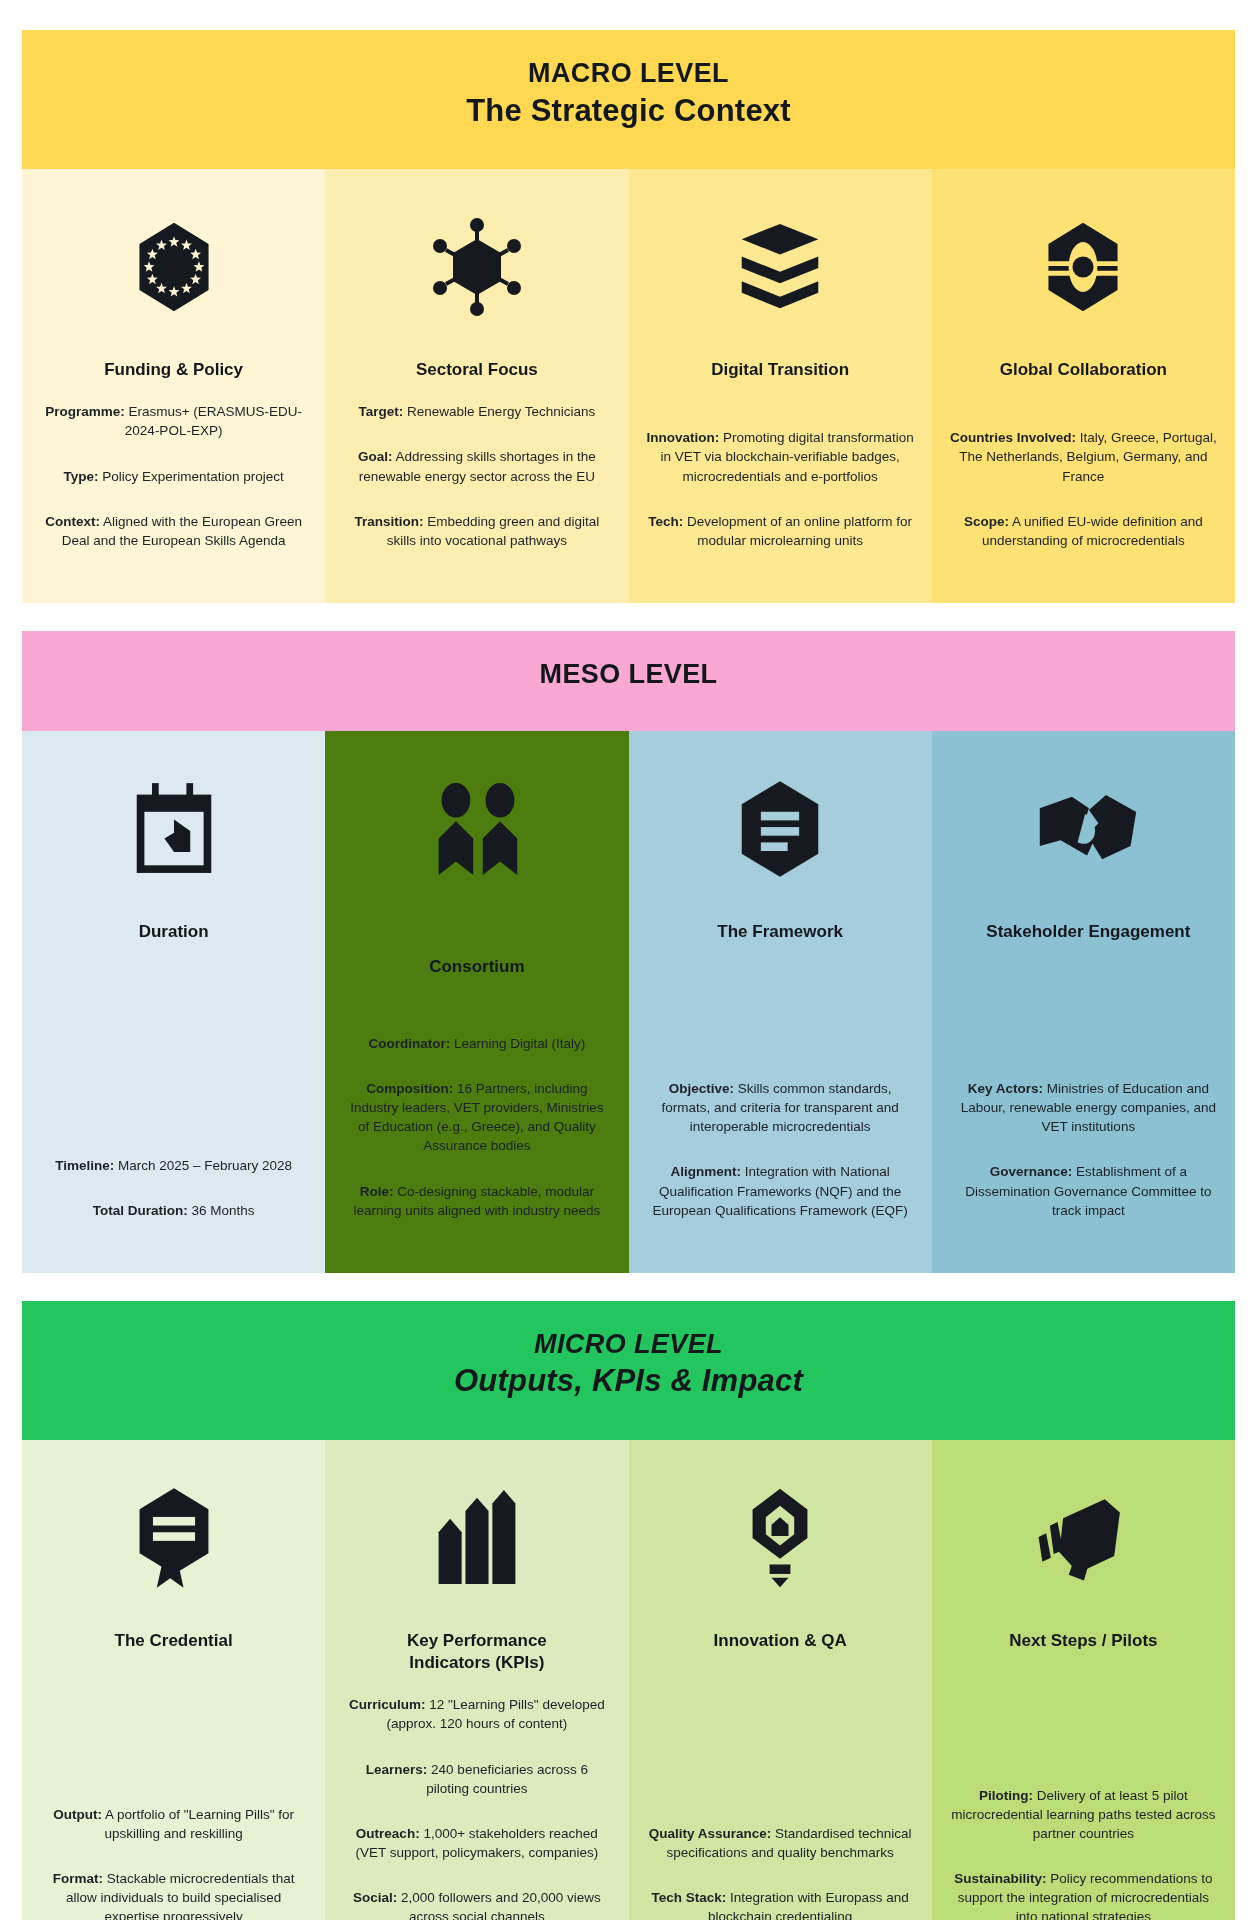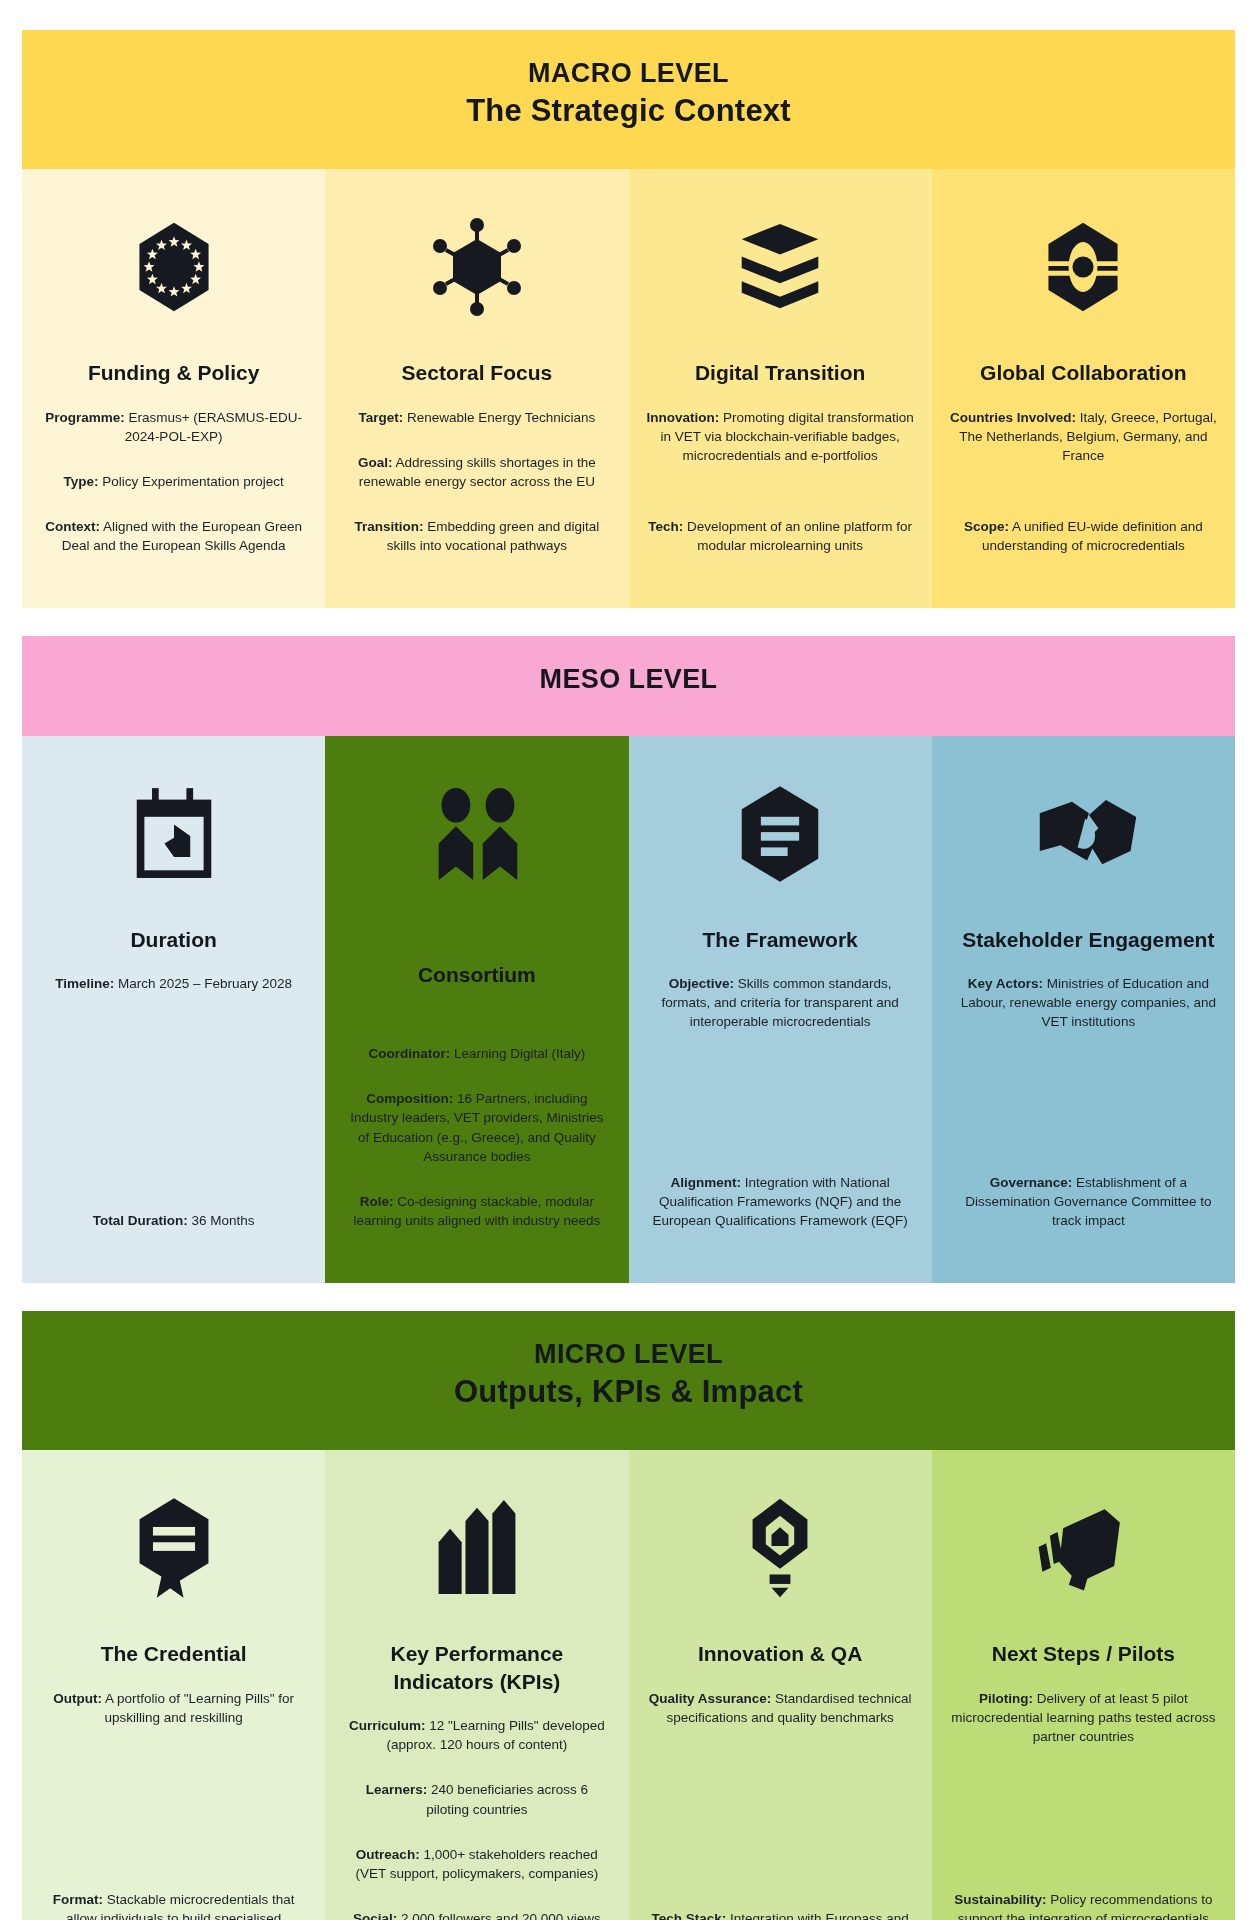--- a/index.html
+++ b/index.html
@@ -45,34 +45,34 @@
 
   .icon-wrap {
     height: 128px;
     display: flex;
     align-items: center;
     justify-content: center;
   }
   .icon-wrap svg { display: block; }
 
   .col-title {
-    font-size: 21px;
+    font-size: 17px;
     font-weight: bold;
     color: #14181c;
     text-align: center;
     line-height: 1.3;
     margin-top: 28px;
     margin-bottom: 8px;
   }
 
   .col-body {
     flex: 1;
     display: flex;
     flex-direction: column;
-    justify-content: space-between;
+    justify-content: flex-end;
     width: 100%;
   }
   .col-body.top { justify-content: flex-start; }
 
   .fact {
     font-size: 13.5px;
     line-height: 1.42;
     color: #1c2126;
     text-align: center;
     margin: 13px 0;
@@ -87,21 +87,21 @@
   .macro .c4 { background: #fde173; }
 
   
   .meso .band-header { background: #f9a8d4; }
   .meso .c1 { background: #dceaf0; }
   .meso .c2 { background: #4d7c0f; gap: 35px; }
   .meso .c3 { background: #a5cddc; }
   .meso .c4 { background: #8cc0d3; padding-left: 28px; }
 
   
-  .micro .band-header { background: #4d7c0f; }
+  .micro .band-header { background: #22c55e; font-style: italic; }
   .micro .c1 { background: #e7f1d4; }
   .micro .c2 { background: #dcebbd; }
   .micro .c3 { background: #cfe5a1; }
   .micro .c4 { background: #bcdc78; }
 </style>
 </head>
 <body>
 
 <div id="root">
     <div class="section macro">

